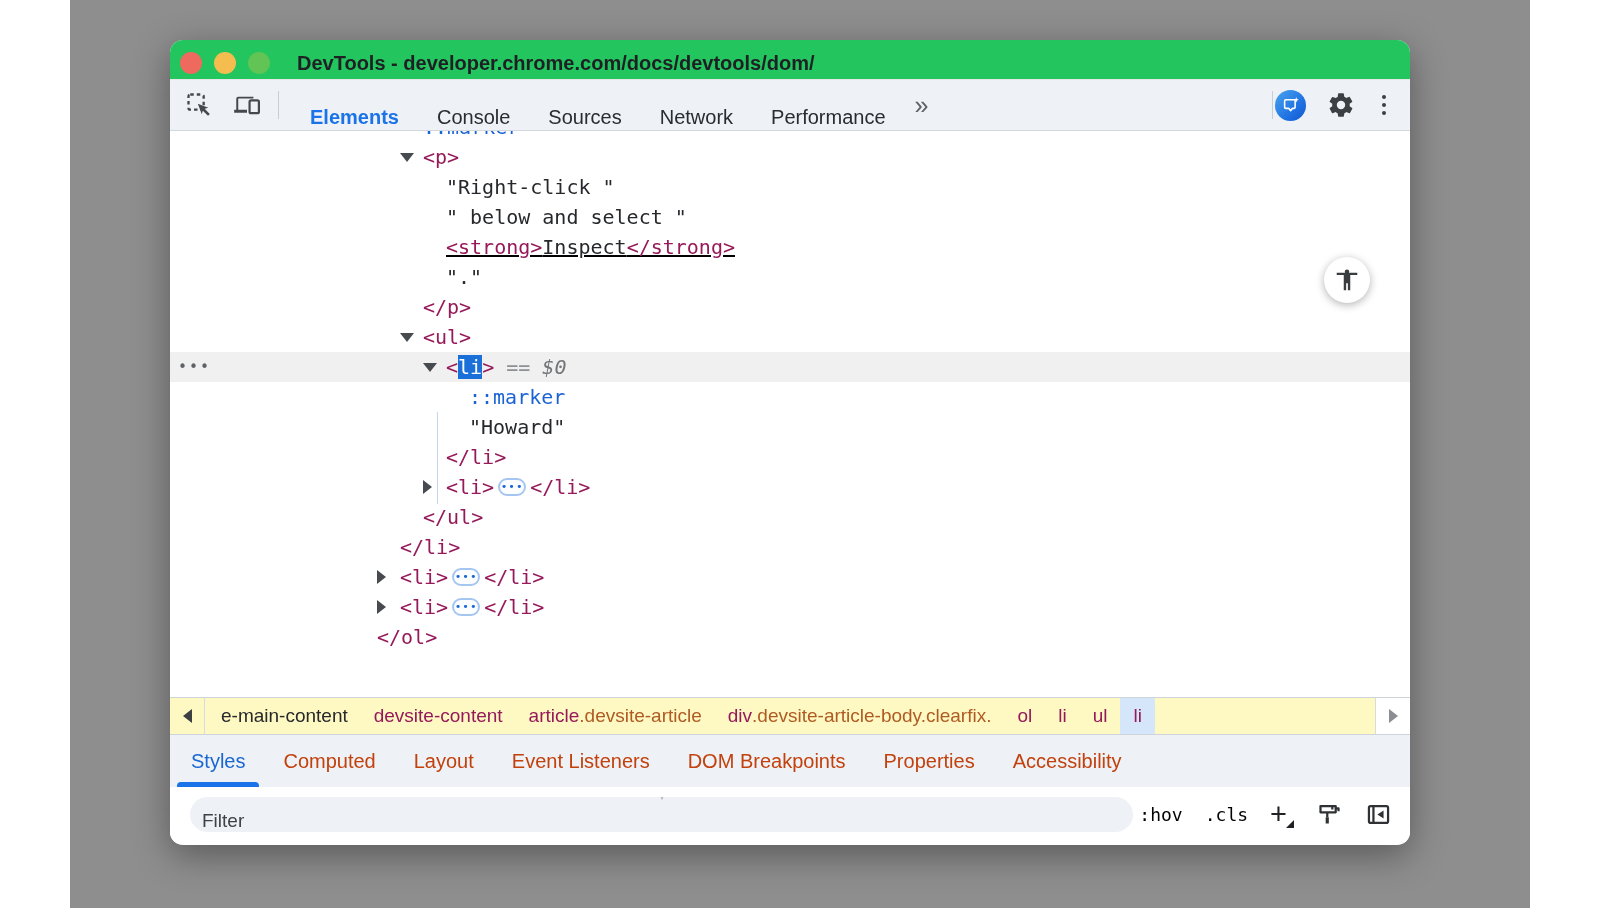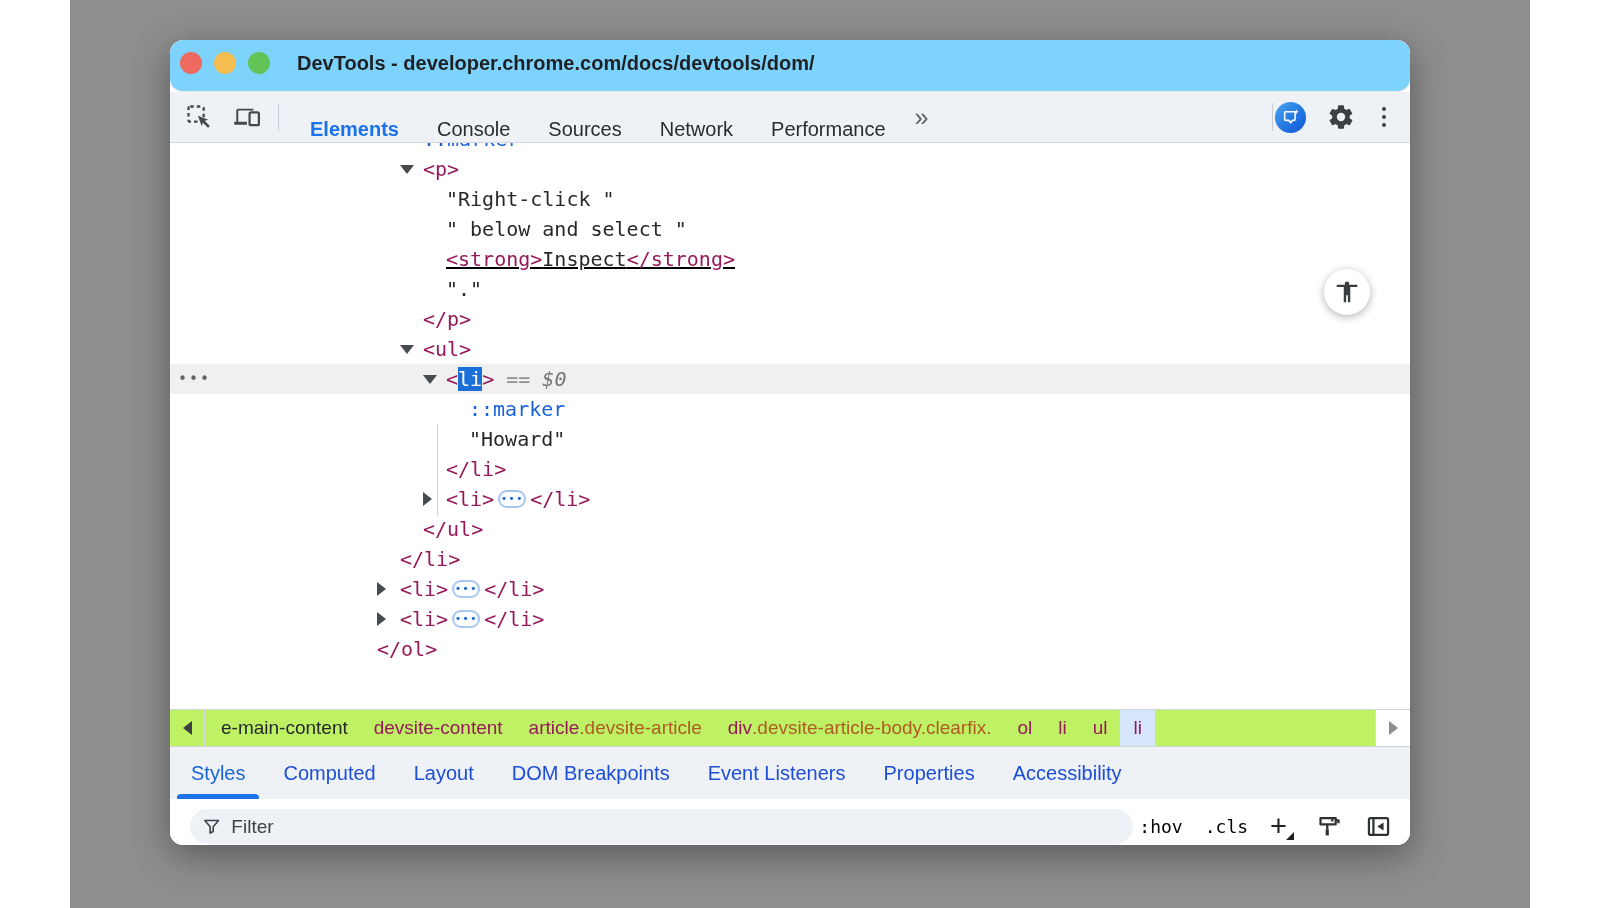--- a/index.html
+++ b/index.html
@@ -6,21 +6,21 @@
   html,body { width:1600px; height:908px; background:#ffffff; font-family:"Liberation Sans", sans-serif; overflow:hidden; }
   .stage { position:relative; width:1600px; height:908px; background:#ffffff; }
   .backdrop { position:absolute; left:70px; top:0; width:1460px; height:908px; background:#8e8e8e; }
 
   
   .window { position:absolute; left:170px; top:40px; width:1240px; height:805px;
     background:#ffffff; border-radius:13px; box-shadow:0 10px 36px rgba(0,0,0,.38);
     overflow:hidden; }
 
   
-  .titlebar { position:relative; height:52px; background:#7dd3fc; border-bottom:1px solid #e8e8e8;border-radius:13px; }
+  .titlebar { position:relative; height:40px; background:#22c55e; border-bottom:1px solid #e8e8e8; }
   .lights { position:absolute; left:10px; top:12px; display:flex; gap:12px; }
   .light { width:22px; height:22px; border-radius:50%; }
   .light.red { background:#ee6a5f; }
   .light.yellow { background:#f5bd4f; }
   .light.green { background:#61c455; }
   .win-title { position:absolute; left:127px; top:0; height:46px; display:flex; align-items:center;
     font-size:20px; font-weight:bold; color:#1f2023; }
 
   
   .toolbar { position:relative; height:51px; background:#eef1f6; border-bottom:1px solid #d3d7de;
@@ -63,46 +63,46 @@
   .t-tagsel { background:#1a6fd8; color:#ffffff; }
   .pill { display:inline-block; vertical-align:middle; width:28px; height:18px; margin:0 4px 4px 4px;
     border:2px solid #a6c6f2; border-radius:10px; background:#fdfeff;
     font-size:11px; line-height:14px; text-align:center; color:#1a66d4; letter-spacing:1px; }
   .row-dots { position:absolute; left:8px; top:0; font-size:15px; letter-spacing:2px; color:#5f6368; }
   .guide-line { position:absolute; left:267px; top:281px; width:1px; height:92px; background:#c5d5ee; }
   .a11y-fab { position:absolute; right:40px; top:126px; width:46px; height:46px; border-radius:50%;
     background:#ffffff; box-shadow:0 2px 8px rgba(0,0,0,.3); display:flex; align-items:center; justify-content:center; }
 
   
-  .crumbbar { position:relative; height:37px; border-top:1px solid #cfd3da; background:#bef264;
+  .crumbbar { position:relative; height:37px; border-top:1px solid #cfd3da; background:#fef9c3;
     display:flex; align-items:stretch; font-size:19px; overflow:hidden; }
   .crumb-scroll { width:35px; flex:0 0 35px; display:flex; align-items:center; justify-content:center; color:#5f6368; }
   .crumb-scroll.left { border-right:1px solid #d8dce2; }
   .crumb-scroll.right { border-left:1px solid #d8dce2; position:absolute; right:0; top:0; bottom:0; background:#ffffff; }
   .scroll-tri-l { width:0; height:0; border-top:7px solid transparent; border-bottom:7px solid transparent; border-right:9px solid #3c4043; }
   .scroll-tri-r { width:0; height:0; border-top:7px solid transparent; border-bottom:7px solid transparent; border-left:9px solid #8a8d91; }
   .crumbs { display:flex; align-items:stretch; padding-left:3px; }
   .crumb { display:flex; align-items:center; padding:0 13px; white-space:nowrap; }
   .crumb.selected { background:#d5e5fa; }
   .c-plain { color:#26282b; }
   .c-tag { color:#96195a; }
   .c-cls { color:#af5b23; }
 
   
   .panelbar { position:relative; height:53px; background:#eef1f6; border-top:1px solid #cfd3da;
     display:flex; align-items:stretch; padding-left:2px; }
-  .ptab { position:relative; display:flex; align-items:center; padding:0 19px; font-size:20px; color:#1d4ed8; }
+  .ptab { position:relative; display:flex; align-items:center; padding:0 19px; font-size:20px; color:#c2410c; }
   .ptab.active { color:#1967d2; }
   .ptab.active::after { content:""; position:absolute; left:5px; right:5px; bottom:0; height:5px;
     background:#1a73e8; border-radius:4px 4px 0 0; }
 
   
   .filterbar { position:relative; height:55px; background:#ffffff; }
   .filter-pill { position:absolute; left:20px; top:10px; width:943px; height:35px; border-radius:18px;
-    background:#eef1f6; display:flex; align-items:center; padding:0 12px; gap:10px; }
+    background:#eef1f6; display:flex; align-items:center; padding:0 12px; gap:10px;flex-direction:column; }
   .filter-input { border:none; outline:none; background:transparent; font-size:19px; color:#26282b;
     font-family:"Liberation Sans", sans-serif; width:100%; }
   .filter-input::placeholder { color:#3f4247; opacity:1; }
   .fb-right { position:absolute; right:18px; top:0; height:55px; display:flex; align-items:center; gap:22px; }
   .fb-toggle { font-family:"DejaVu Sans Mono", monospace; font-size:18px; color:#000000; }
   .fb-plus { position:relative; font-size:29px; color:#202124; line-height:1; padding-right:7px; }
   .fb-plus::after { content:""; position:absolute; right:0; bottom:1px; width:0; height:0;
     border-left:8px solid transparent; border-bottom:8px solid #202124; }
   .fb-iconbtn { display:flex; align-items:center; justify-content:center; }
 </style>
@@ -233,22 +233,22 @@
         </div>
       <span class="crumb-scroll right">
           <span class="scroll-tri-r"></span>
         </span>
     </div>
 
     <div class="panelbar">
         <div class="ptab active">Styles</div>
         <div class="ptab">Computed</div>
         <div class="ptab">Layout</div>
+        <div class="ptab">Event Listeners</div>
         <div class="ptab">DOM Breakpoints</div>
-        <div class="ptab">Event Listeners</div>
         <div class="ptab">Properties</div>
         <div class="ptab">Accessibility</div>
       </div>
 
     <div class="filterbar">
       <div class="filter-pill">
         <svg width="20" height="20" viewBox="0 0 24 24">
           <path d="M3.5 4h17l-6.6 7.6v6l-3.8 2V11.6Z" fill="none" stroke="#3f4247" stroke-width="2" stroke-linejoin="round"></path>
         </svg>
         <input class="filter-input" type="text" placeholder="Filter" style="">

